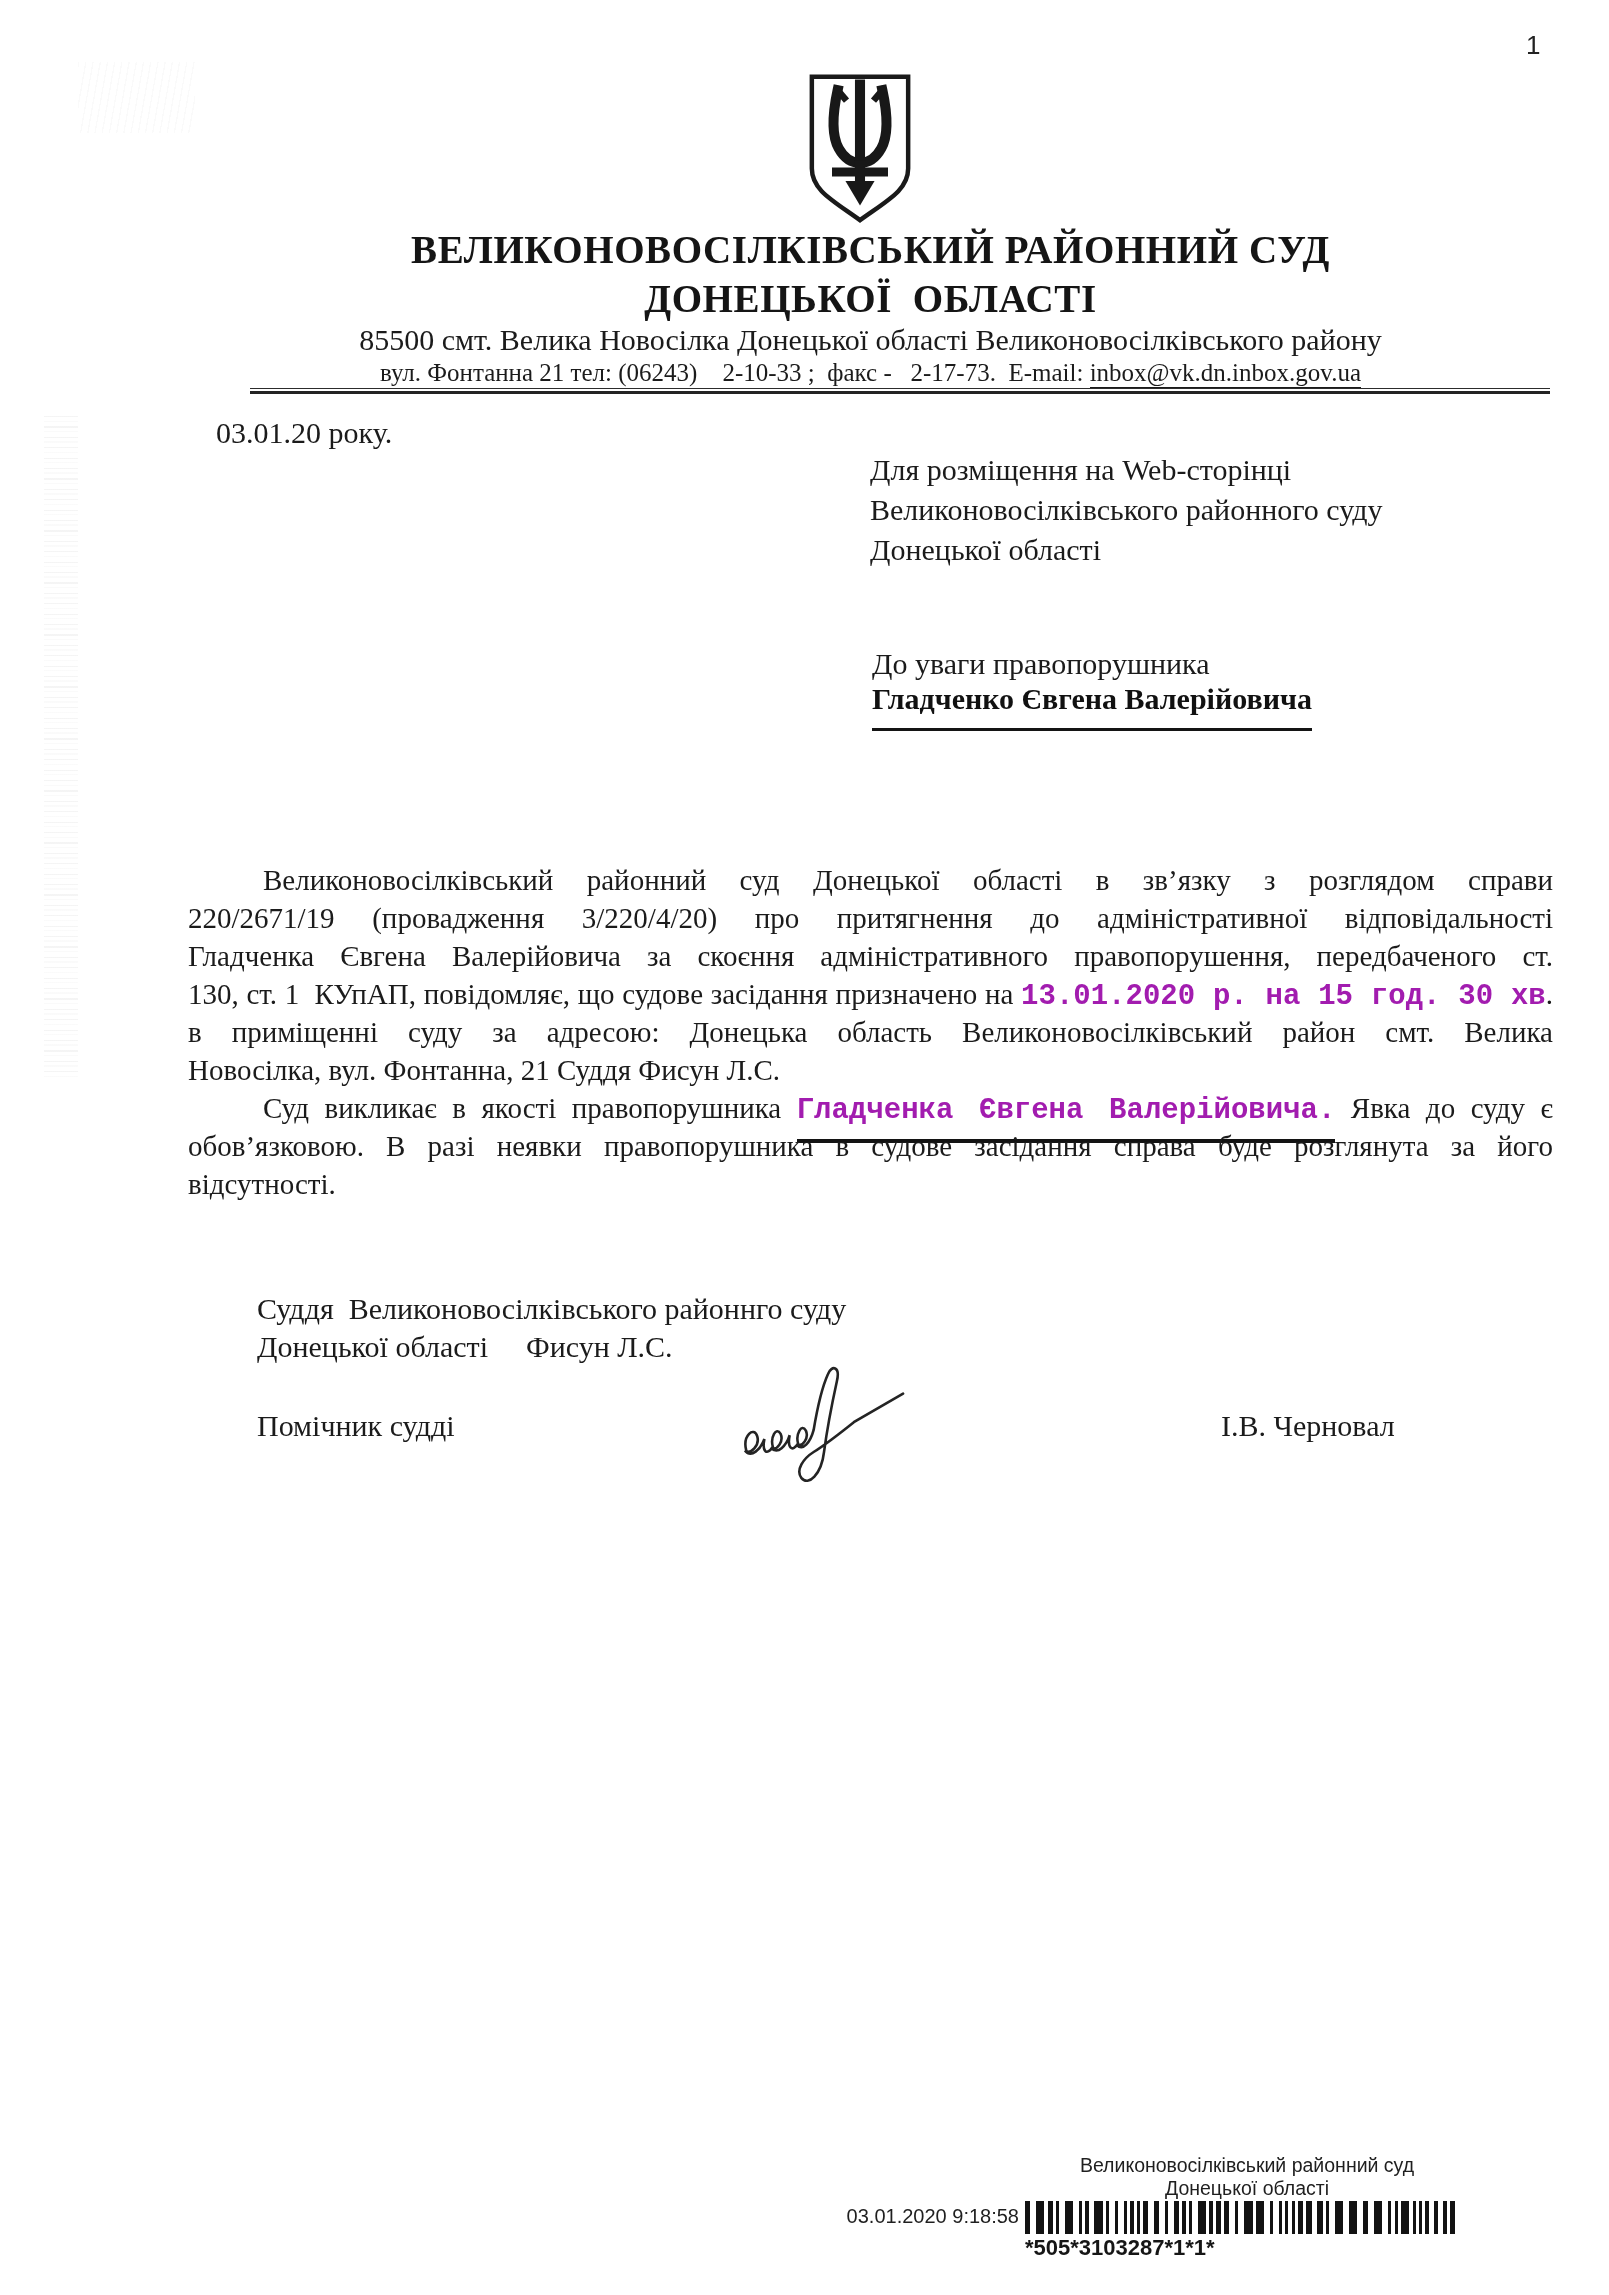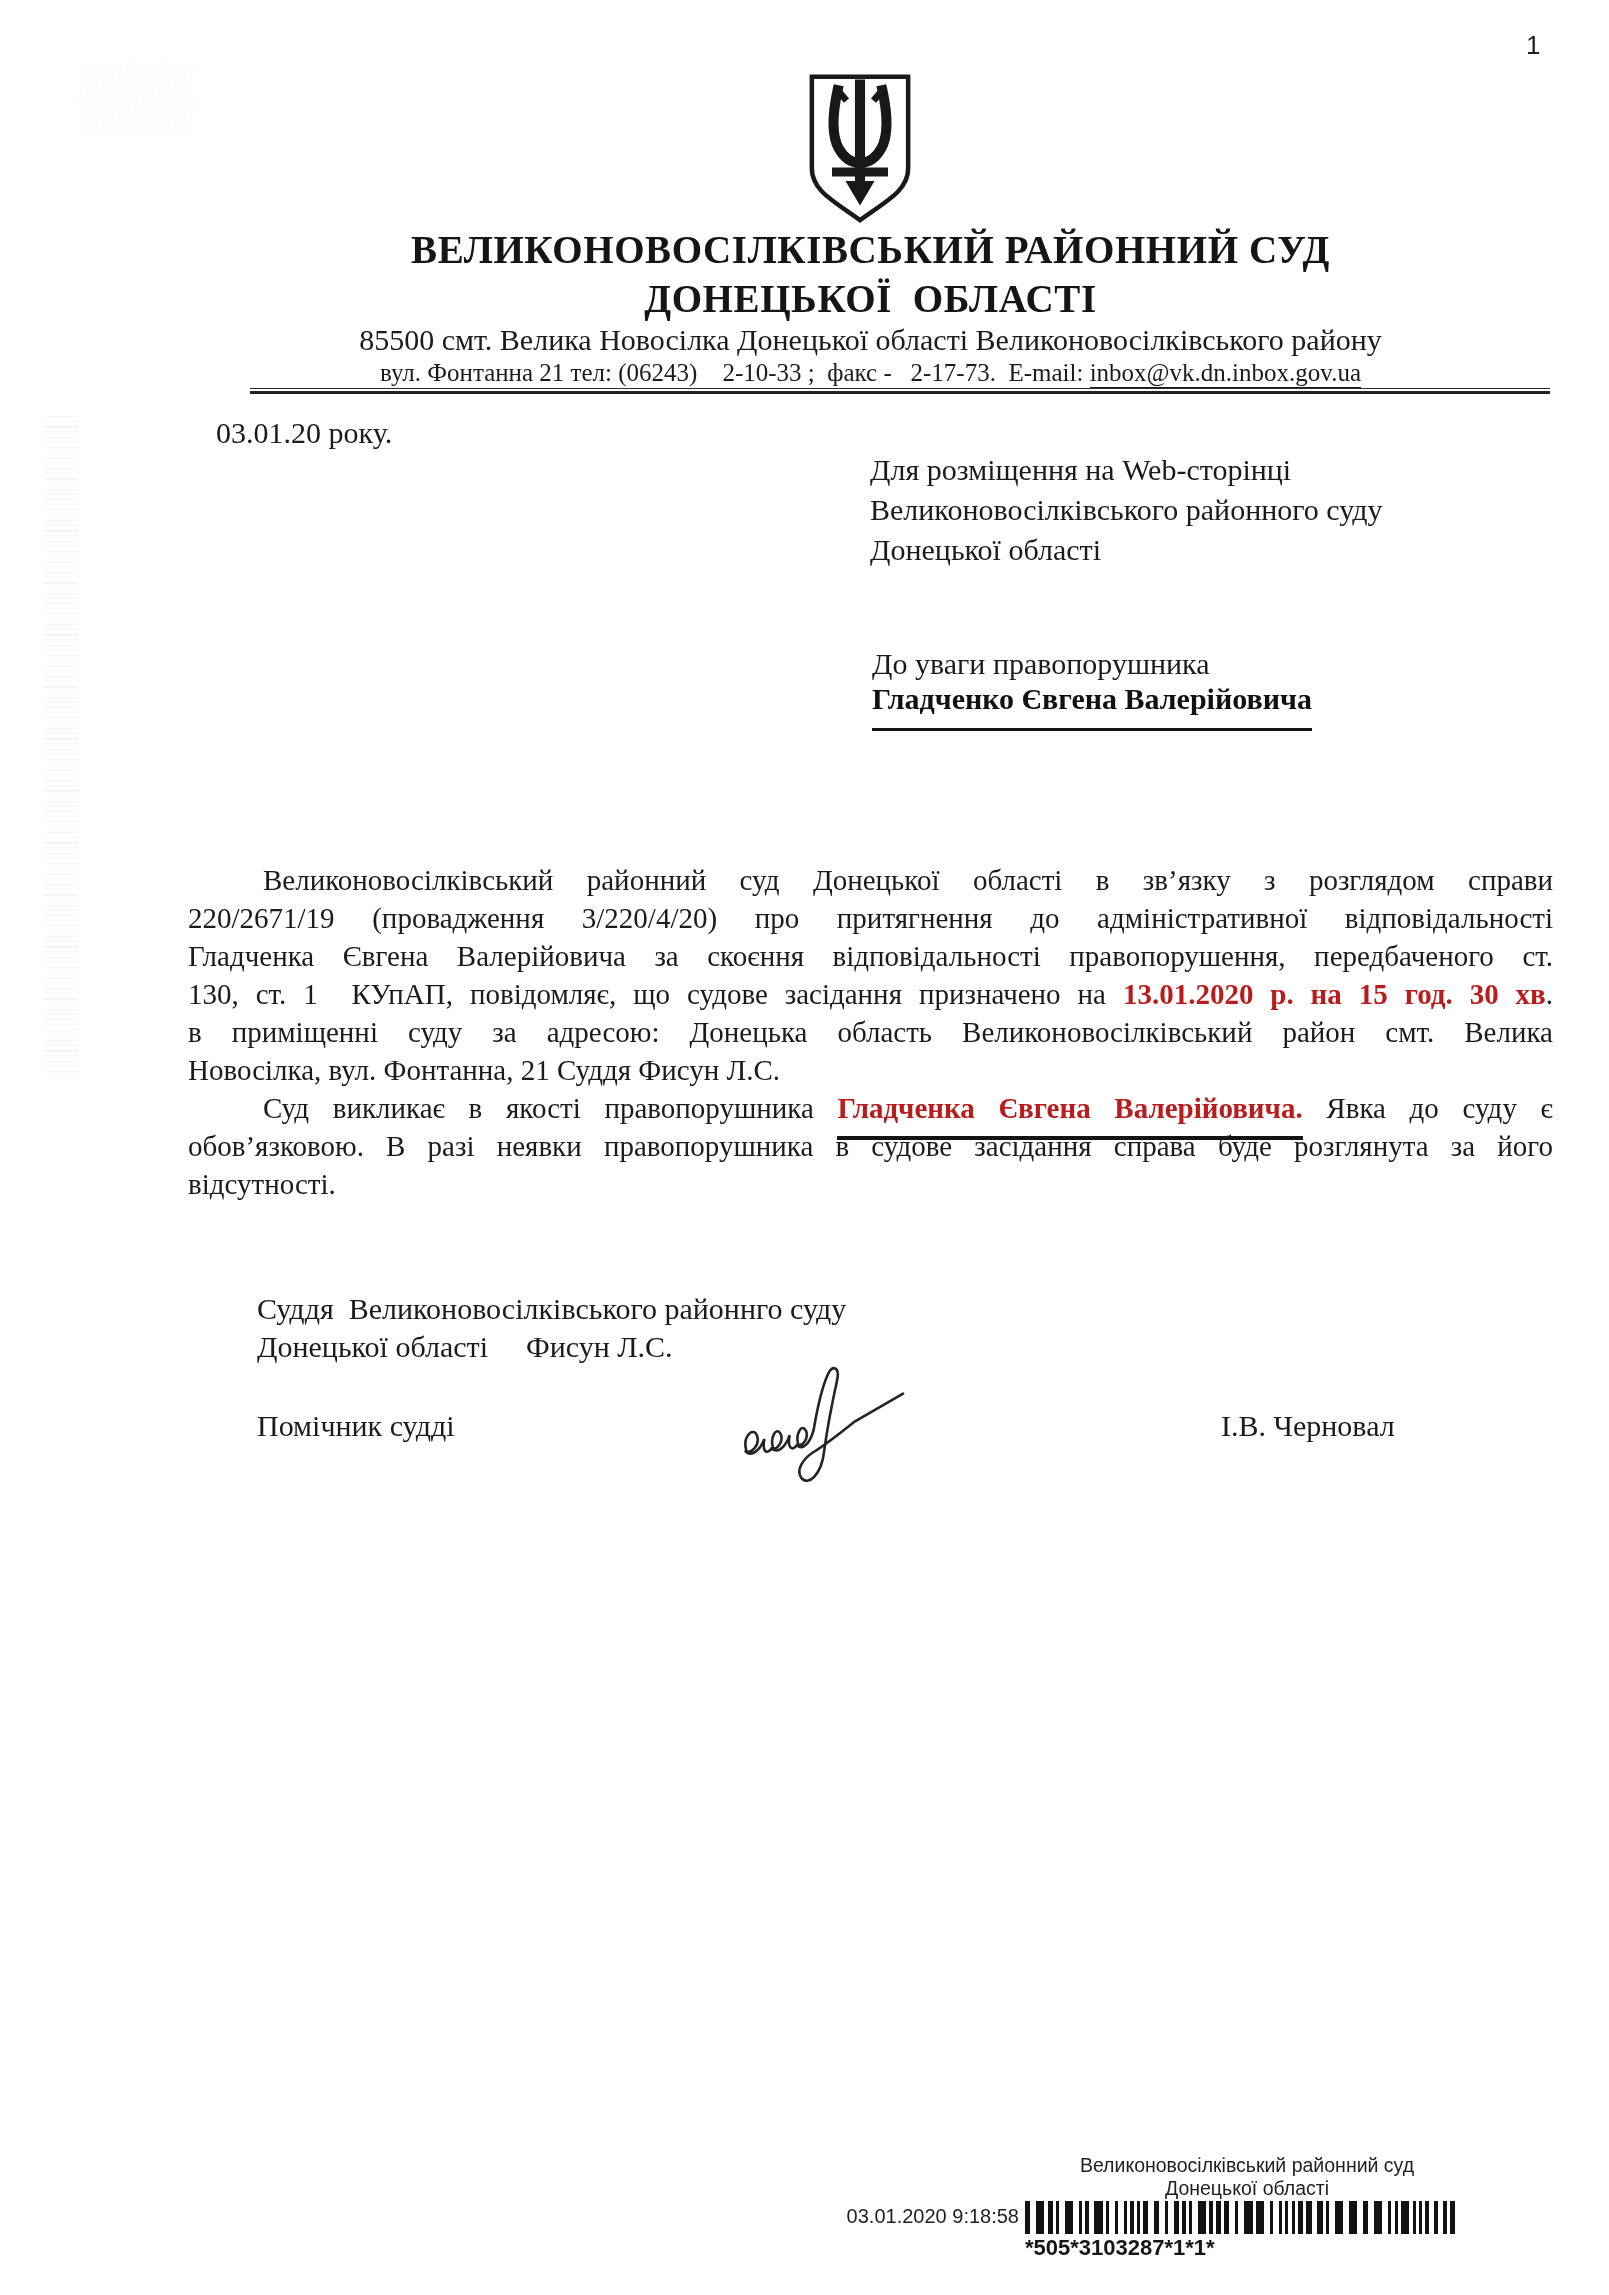--- a/index.html
+++ b/index.html
@@ -20,21 +20,21 @@
   .dateline{left:216px;top:416px;font-size:30px;}
   .recipient{left:870px;top:450px;font-size:30px;line-height:40px;}
   .attention{left:872px;top:647px;font-size:30px;}
   .offender{left:872px;top:682px;font-size:30px;font-weight:bold;color:#111;
             border-bottom:3.9px solid #141414;padding-bottom:12px;}
   
   .body{left:188px;top:861px;width:1365px;font-size:29px;}
   .bline{height:38px;line-height:38px;text-align:justify;text-align-last:justify;}
   .bline.last{text-align:left;text-align-last:left;}
   .bline.indent{text-indent:75px;}
-  .seg-b{font-weight:bold;color:#b91c1c;}
+  .seg-b{font-weight:bold;color:#a21caf;font-family:Liberation Mono, monospace;}
   .seg-u{border-bottom:4.5px solid #131313;padding-bottom:12px;}
   
   .judge1{left:257px;top:1292px;font-size:30px;}
   .judge2{left:257px;top:1330px;font-size:30px;}
   .judge-name{margin-left:38px;}
   .assistant{left:257px;top:1409px;font-size:30px;}
   .assistant-name{left:1221px;top:1409px;font-size:30px;}
   .signature{left:733px;top:1347px;width:195px;height:162px;}
   
   .f-court1{left:1025px;top:2154px;width:444px;text-align:center;font:19.5px "Liberation Sans",sans-serif;color:#1f1f1f;}
@@ -90,21 +90,21 @@
     <div>Великоновосілківського районного суду</div>
     <div>Донецької області</div>
   </div>
 
   <div class="abs attention">До уваги правопорушника</div>
   <div class="abs offender">Гладченко Євгена Валерійовича</div>
 
   <div class="abs body" id="body-text">
       <div class="bline indent"><span class="">Великоновосілківський районний суд Донецької області в зв’язку з розглядом справи</span></div>
       <div class="bline"><span class="">220/2671/19 (провадження 3/220/4/20) про притягнення до адміністративної відповідальності</span></div>
-      <div class="bline"><span class="">Гладченка Євгена Валерійовича за скоєння відповідальності правопорушення, передбаченого ст.</span></div>
+      <div class="bline"><span class="">Гладченка Євгена Валерійовича за скоєння адміністративного правопорушення, передбаченого ст.</span></div>
       <div class="bline"><span class="">130, ст. 1&nbsp; КУпАП, повідомляє, що судове засідання призначено на </span><span class="seg-b ">13.01.2020 р. на 15 год. 30 хв</span><span class="">.</span></div>
       <div class="bline"><span class="">в приміщенні суду за адресою: Донецька область Великоновосілківський район смт. Велика</span></div>
       <div class="bline last"><span class="">Новосілка, вул. Фонтанна, 21 Суддя Фисун Л.С.</span></div>
       <div class="bline indent"><span class="">Суд викликає в якості правопорушника </span><span class="seg-b seg-u">Гладченка Євгена Валерійовича.</span><span class=""> Явка до суду є</span></div>
       <div class="bline"><span class="">обов’язковою. В разі неявки правопорушника в судове засідання справа буде розглянута за його</span></div>
       <div class="bline last"><span class="">відсутності.</span></div>
     </div>
 
   <div class="abs judge1">Суддя&nbsp; Великоновосілківського районнго суду</div>
   <div class="abs judge2"><span>Донецької області</span><span class="judge-name">Фисун Л.С.</span></div>

